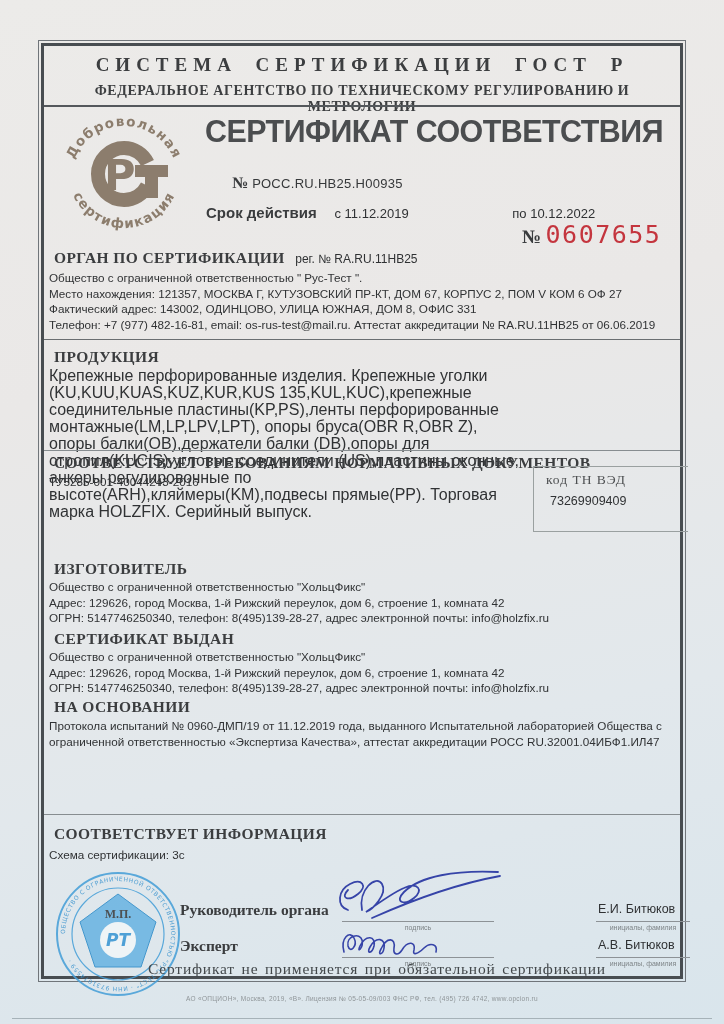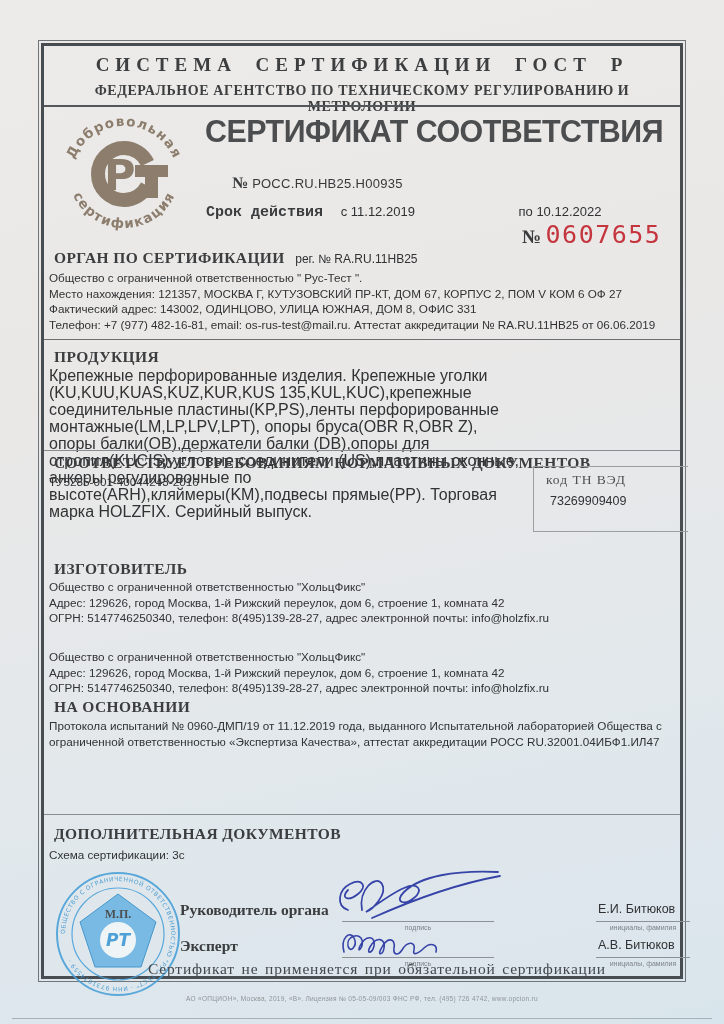--- a/index.html
+++ b/index.html
@@ -6,21 +6,21 @@
   .page{
     position:relative; width:724px; height:1024px; overflow:hidden;
     background:linear-gradient(168deg,#ecebe9 0%,#eae8e7 35%,#e2e8ec 70%,#d9e5ec 100%);
     font-family:"Liberation Sans",sans-serif; color:#2f3133;
   }
   .cert{position:absolute; left:38px; top:40px; width:648px; height:942px;
         border:1px solid #70757a; padding:2px; box-sizing:border-box;}
   .cert-inner{position:relative; width:100%; height:100%; box-sizing:border-box;
         border:3px solid #484d51;}
   .abs{position:absolute;}
-  .serifb{font-family:Liberation Mono, monospace; font-weight:bold;}
+  .serifb{font-family:Liberation Sans, sans-serif; font-weight:bold;}
   .h1{left:0;right:0;top:8px;text-align:center;font-family:"Liberation Serif",serif;
       font-weight:bold;font-size:19px;letter-spacing:6px;word-spacing:8px;color:#3c3e40;}
   .h2{left:0;right:0;top:37px;text-align:center;font-family:"Liberation Serif",serif;
       font-weight:bold;font-size:14px;letter-spacing:0.6px;color:#3c3e40;}
   .divider{left:0;right:0;height:0;border-top:2px solid #54585c;}
   .divider.thin{border-top:1px solid #878d90;}
   .cert-title{left:148px;right:4px;top:68px;text-align:center;font-size:31px;font-weight:bold;
       color:#4b4d4f;letter-spacing:-0.5px;transform:scaleX(0.98);}
   .no-line{left:188px;top:128px;font-size:15px;}
   .no-sym{font-family:"Liberation Serif",serif;font-weight:bold;font-size:16px;color:#3a3c3e;}
@@ -117,31 +117,32 @@
         <div class="code-val" style="padding:6px 0 0 16px">73269909409</div>
       </div>
 
       <div class="abs sec-head" style="left:10px;top:514px">ИЗГОТОВИТЕЛЬ</div>
       <div class="abs body-txt" style="left:5px;top:533px;width:632px">
         <div>Общество с ограниченной ответственностью "ХольцФикс"</div>
         <div>Адрес: 129626, город Москва, 1-й Рижский переулок, дом 6, строение 1, комната 42</div>
         <div>ОГРН: 5147746250340, телефон: 8(495)139-28-27, адрес электронной почты: info@holzfix.ru</div>
       </div>
 
+      <div class="abs sec-head" style="left:10px;top:584px">СЕРТИФИКАТ ВЫДАН</div>
       <div class="abs body-txt" style="left:5px;top:603px;width:632px">
         <div>Общество с ограниченной ответственностью "ХольцФикс"</div>
         <div>Адрес: 129626, город Москва, 1-й Рижский переулок, дом 6, строение 1, комната 42</div>
         <div>ОГРН: 5147746250340, телефон: 8(495)139-28-27, адрес электронной почты: info@holzfix.ru</div>
       </div>
 
       <div class="abs sec-head" style="left:10px;top:652px">НА ОСНОВАНИИ</div>
       <div class="abs body-txt" style="left:5px;top:672px;width:628px">Протокола испытаний № 0960-ДМП/19 от 11.12.2019 года, выданного Испытательной лабораторией Общества с ограниченной ответственностью «Экспертиза Качества»,  аттестат аккредитации РОСС RU.32001.04ИБФ1.ИЛ47</div>
 
       <div class="abs divider thin" style="top:768px"></div>
-      <div class="abs sec-head" style="left:10px;top:779px">ДОПОЛНИТЕЛЬНАЯ ДОКУМЕНТОВ</div>
+      <div class="abs sec-head" style="left:10px;top:779px">СООТВЕТСТВУЕТ ИНФОРМАЦИЯ</div>
       <div class="abs body-txt" style="left:5px;top:801px">Схема сертификации: 3с</div>
 
     </div>
   </div>
 
   <svg class="abs" style="left:52px;top:868px;opacity:0.88" width="132" height="132" viewBox="0 0 132 132">
     <defs>
       <path id="ringPath" d="M 13,66 A 53,53 0 1 1 119,66 A 53,53 0 1 1 13,66"></path>
     </defs>
     <circle cx="66" cy="66" r="61" fill="none" stroke="#48a0d8" stroke-width="2"></circle>

